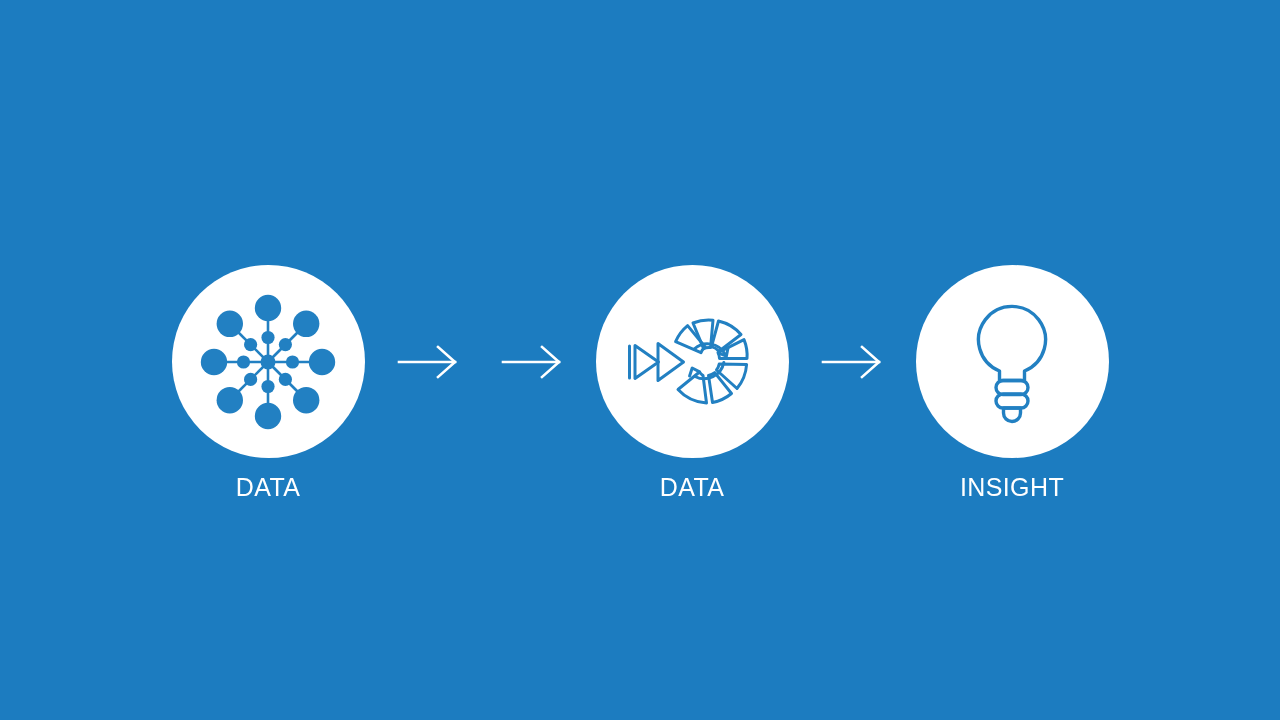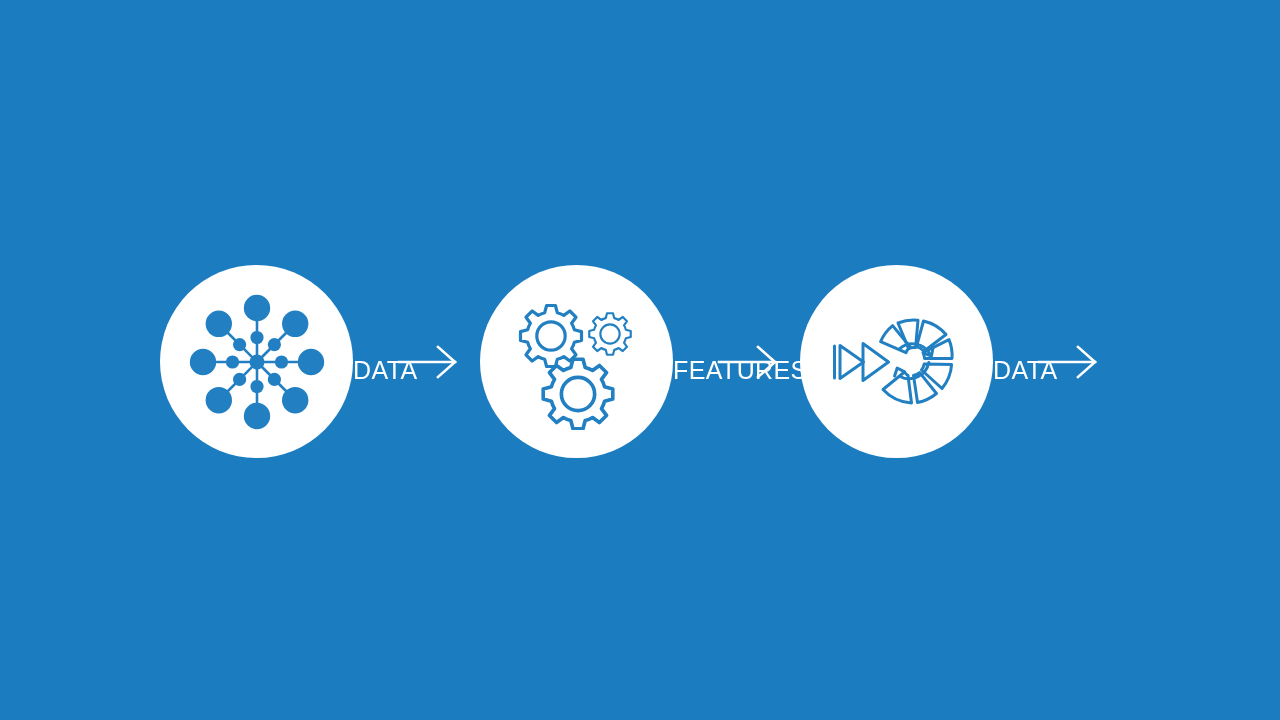--- a/index.html
+++ b/index.html
@@ -21,21 +21,21 @@
     width:1280px; height:720px;
     display:flex;
     flex-direction:row;
     align-items:flex-start;
     justify-content:center;
   }
   .step {
     position:relative;
     width:216px;
     display:flex;
-    flex-direction:row;
+    flex-direction:column;
     align-items:center;
     margin-top:265px;
   }
   .disc {
     width:193px; height:193px;
     border-radius:50%;
     background:#ffffff;
     display:flex;
     align-items:center;
     justify-content:center;
@@ -116,112 +116,20 @@
       <span>
         <svg width="62" height="34" viewBox="0 0 62 34">
           <g stroke="#FFFFFF" stroke-width="2.6" fill="none" stroke-linecap="square" stroke-linejoin="miter">
             <line x1="2" y1="17" x2="58" y2="17"></line>
             <polyline points="41,2 58,17 41,32"></polyline>
           </g>
         </svg>
       </span>
     </div>
 
-    <div class="step">
-      <div class="disc">
-        <span>
-          <svg width="136" height="136" viewBox="0 0 136 136">
-            <defs>
-
-              <g id="gear12">
-                <path d="
-                  M 0,-34
-                  L 5.6,-34 L 7.4,-28.2
-                  L 16.0,-26.6 L 19.6,-31.2
-                  L 24.4,-28.4 L 22.5,-22.7
-                  L 28.7,-16.6 L 34.4,-18.4
-                  L 37.0,-13.6 L 32.5,-10.0
-                  L 34.0,-1.5 L 40.0,0
-                  L 40.0,5.6 L 34.0,7.4
-                  L 32.5,16.0 L 37.0,19.6
-                  L 34.4,24.4 L 28.7,22.5
-                  L 22.5,28.7 L 24.4,34.4
-                  L 19.6,37.0 L 16.0,32.5
-                  L 7.4,34.0 L 5.6,40.0
-                  L 0,40.0
-                  Z"></path>
-              </g>
-            </defs>
-            <g fill="none" stroke="#2280C2" stroke-width="3.2" stroke-linejoin="round">
-
-              <g transform="translate(42,42)">
-                <path d="M -4.4,-30.5 L 4.4,-30.5 L 6.3,-23.3
-                         A 24 24 0 0 1 12.8,-20.6 L 18.8,-25.0
-                         L 25.0,-18.8 L 20.6,-12.8
-                         A 24 24 0 0 1 23.3,-6.3 L 30.5,-4.4
-                         L 30.5,4.4 L 23.3,6.3
-                         A 24 24 0 0 1 20.6,12.8 L 25.0,18.8
-                         L 18.8,25.0 L 12.8,20.6
-                         A 24 24 0 0 1 6.3,23.3 L 4.4,30.5
-                         L -4.4,30.5 L -6.3,23.3
-                         A 24 24 0 0 1 -12.8,20.6 L -18.8,25.0
-                         L -25.0,18.8 L -20.6,12.8
-                         A 24 24 0 0 1 -23.3,6.3 L -30.5,4.4
-                         L -30.5,-4.4 L -23.3,-6.3
-                         A 24 24 0 0 1 -20.6,-12.8 L -25.0,-18.8
-                         L -18.8,-25.0 L -12.8,-20.6
-                         A 24 24 0 0 1 -6.3,-23.3 Z"></path>
-                <circle cx="0" cy="0" r="14.2"></circle>
-              </g>
-
-              <g transform="translate(101,40) scale(0.68)">
-                <path d="M -4.4,-30.5 L 4.4,-30.5 L 6.3,-23.3
-                         A 24 24 0 0 1 12.8,-20.6 L 18.8,-25.0
-                         L 25.0,-18.8 L 20.6,-12.8
-                         A 24 24 0 0 1 23.3,-6.3 L 30.5,-4.4
-                         L 30.5,4.4 L 23.3,6.3
-                         A 24 24 0 0 1 20.6,12.8 L 25.0,18.8
-                         L 18.8,25.0 L 12.8,20.6
-                         A 24 24 0 0 1 6.3,23.3 L 4.4,30.5
-                         L -4.4,30.5 L -6.3,23.3
-                         A 24 24 0 0 1 -12.8,20.6 L -18.8,25.0
-                         L -25.0,18.8 L -20.6,12.8
-                         A 24 24 0 0 1 -23.3,6.3 L -30.5,4.4
-                         L -30.5,-4.4 L -23.3,-6.3
-                         A 24 24 0 0 1 -20.6,-12.8 L -25.0,-18.8
-                         L -18.8,-25.0 L -12.8,-20.6
-                         A 24 24 0 0 1 -6.3,-23.3 Z"></path>
-                <circle cx="0" cy="0" r="14.2"></circle>
-              </g>
-
-              <g transform="translate(69,100) scale(1.14)">
-                <path d="M -4.4,-30.5 L 4.4,-30.5 L 6.3,-23.3
-                         A 24 24 0 0 1 12.8,-20.6 L 18.8,-25.0
-                         L 25.0,-18.8 L 20.6,-12.8
-                         A 24 24 0 0 1 23.3,-6.3 L 30.5,-4.4
-                         L 30.5,4.4 L 23.3,6.3
-                         A 24 24 0 0 1 20.6,12.8 L 25.0,18.8
-                         L 18.8,25.0 L 12.8,20.6
-                         A 24 24 0 0 1 6.3,23.3 L 4.4,30.5
-                         L -4.4,30.5 L -6.3,23.3
-                         A 24 24 0 0 1 -12.8,20.6 L -18.8,25.0
-                         L -25.0,18.8 L -20.6,12.8
-                         A 24 24 0 0 1 -23.3,6.3 L -30.5,4.4
-                         L -30.5,-4.4 L -23.3,-6.3
-                         A 24 24 0 0 1 -20.6,-12.8 L -25.0,-18.8
-                         L -18.8,-25.0 L -12.8,-20.6
-                         A 24 24 0 0 1 -6.3,-23.3 Z"></path>
-                <circle cx="0" cy="0" r="14.6"></circle>
-              </g>
-            </g>
-          </svg>
-        </span>
-      </div>
-      <div class="step-label">FEATURES</div>
-    </div>
 
     <div class="connector">
       <span>
         <svg width="62" height="34" viewBox="0 0 62 34">
           <g stroke="#FFFFFF" stroke-width="2.6" fill="none" stroke-linecap="square" stroke-linejoin="miter">
             <line x1="2" y1="17" x2="58" y2="17"></line>
             <polyline points="41,2 58,17 41,32"></polyline>
           </g>
         </svg>
       </span>
@@ -273,15 +181,38 @@
       <span>
         <svg width="62" height="34" viewBox="0 0 62 34">
           <g stroke="#FFFFFF" stroke-width="2.6" fill="none" stroke-linecap="square" stroke-linejoin="miter">
             <line x1="2" y1="17" x2="58" y2="17"></line>
             <polyline points="41,2 58,17 41,32"></polyline>
           </g>
         </svg>
       </span>
     </div>
 
+    <div class="step">
+      <div class="disc">
+        <span>
+          <svg width="110" height="140" viewBox="0 0 110 140">
+            <g fill="none" stroke="#2280C2" stroke-width="3.4" stroke-linejoin="round" stroke-linecap="round">
+
+              <path d="M 42.5,88.5
+                       L 42.5,79.0
+                       A 33.5 33.5 0 1 1 67.5,79.0
+                       L 67.5,88.5 Z"></path>
+
+              <rect x="39.0" y="88.5" width="32" height="14" rx="7"></rect>
+
+              <rect x="39.0" y="102.0" width="32" height="14" rx="7"></rect>
+
+              <path d="M 46.5,116.0 L 63.5,116.0 L 63.5,121.0
+                       A 8.5 8.5 0 0 1 46.5,121.0 Z"></path>
+            </g>
+          </svg>
+        </span>
+      </div>
+      <div class="step-label">INSIGHT</div>
+    </div>
 
   </div>
 </div>
 
 </body></html>

